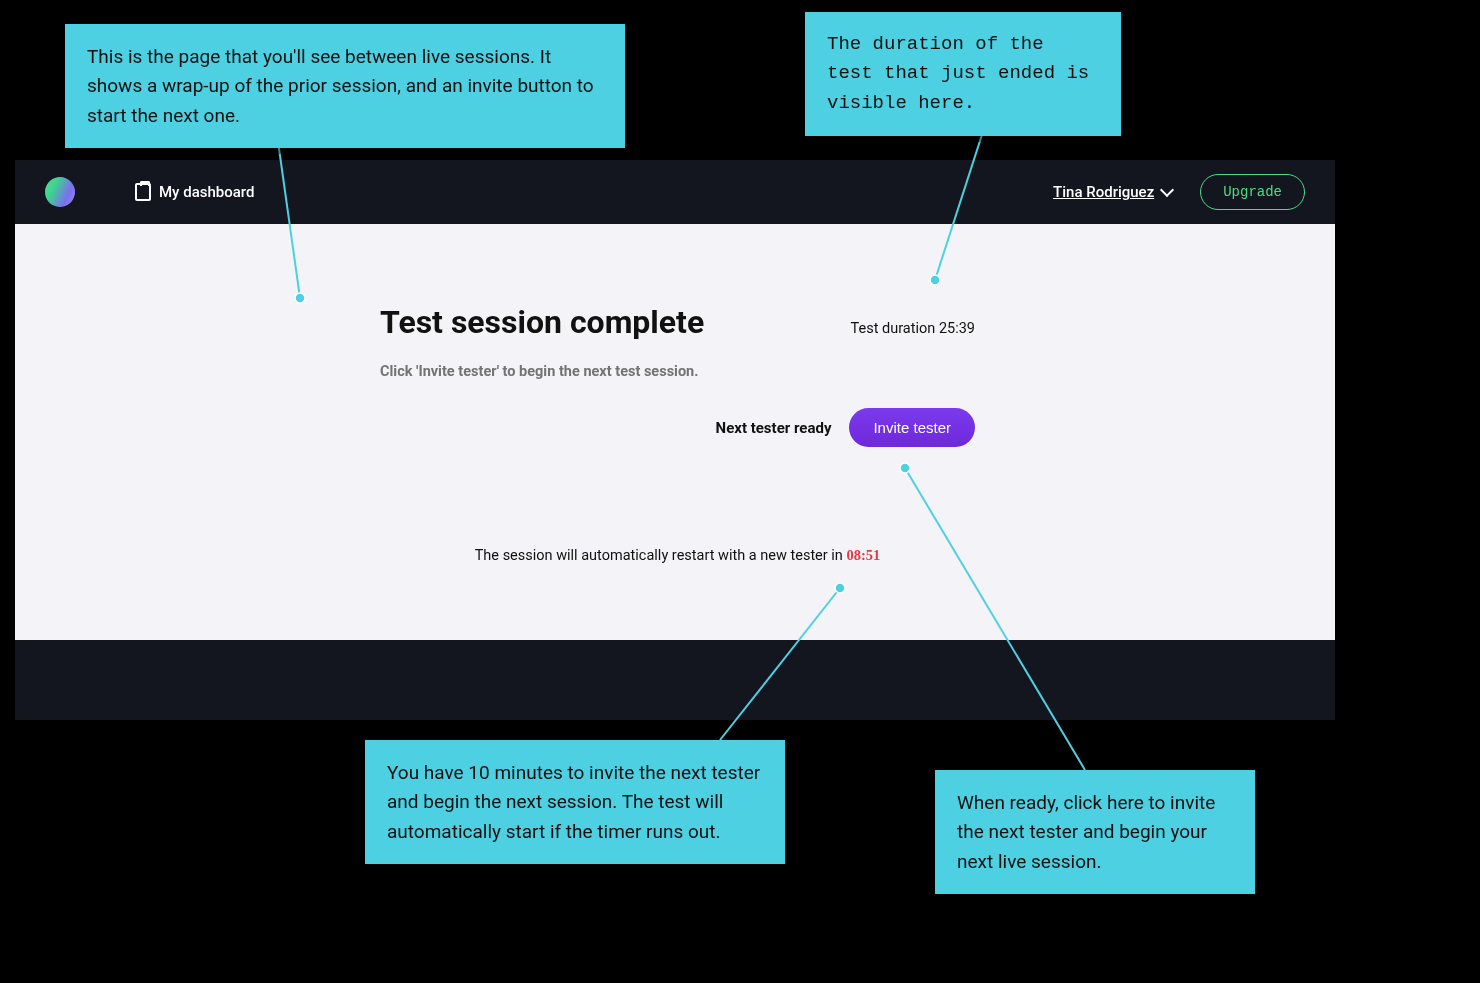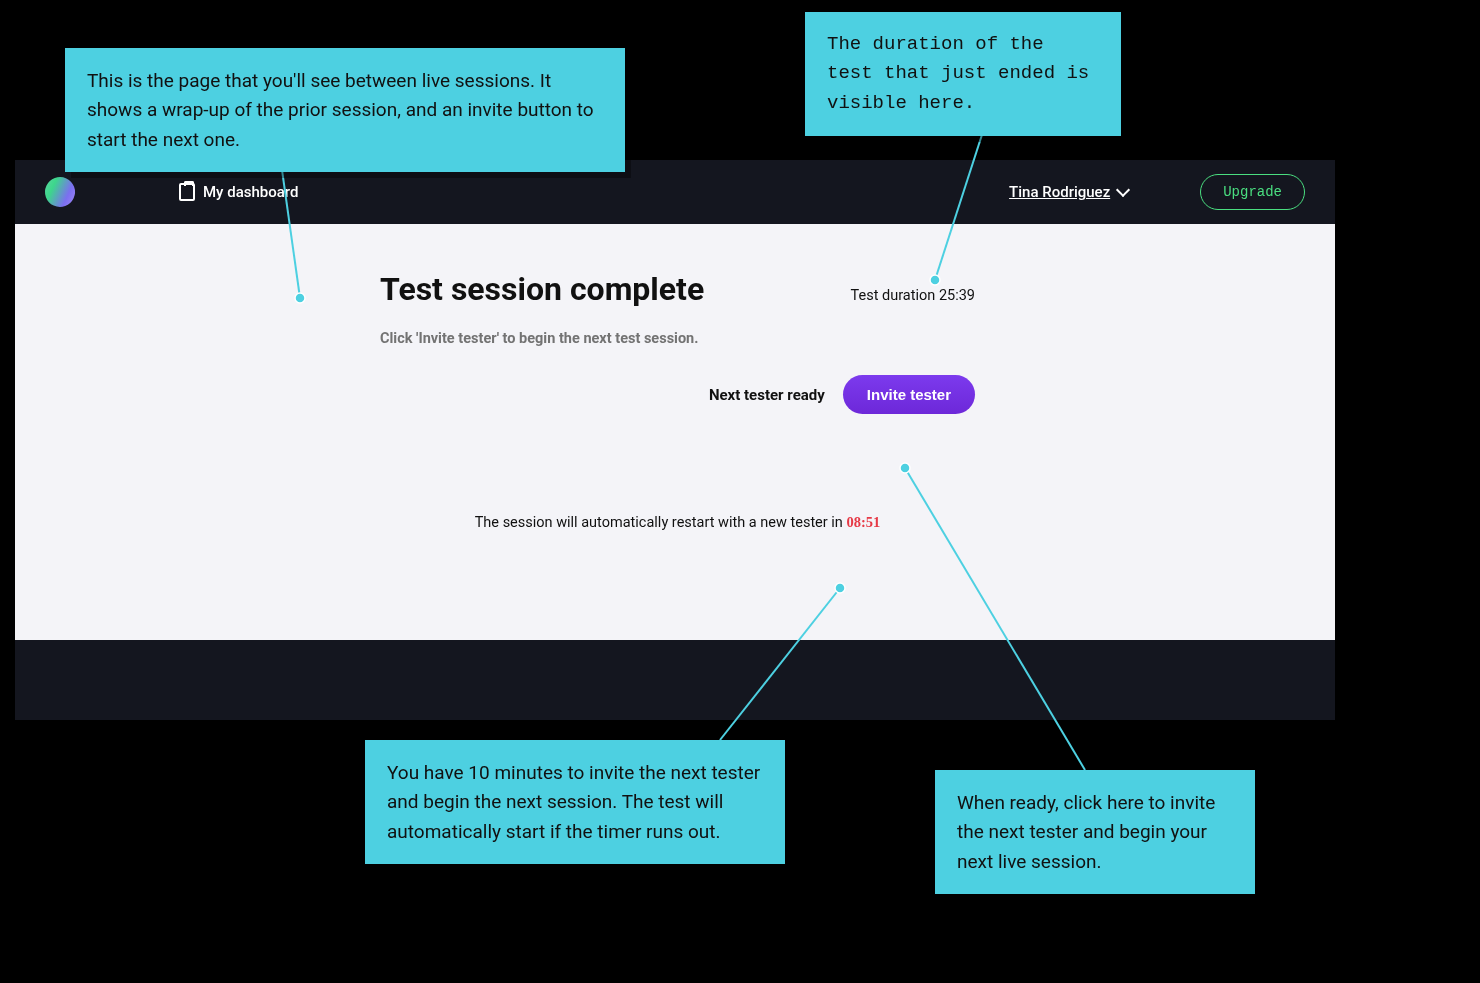--- a/index.html
+++ b/index.html
@@ -20,21 +20,20 @@
   background: #f4f4f8;
   box-shadow: 0 4px 20px rgba(0,0,0,0.3);
 }
 .topbar {
   background: #14161f;
   height: 64px;
   display: flex;
   align-items: center;
   padding: 0 30px;
   color: #fff;
-  gap: 44px;
 }
 .logo {
   width: 30px;
   height: 30px;
   border-radius: 50%;
   background: linear-gradient(135deg, #5fd9a0 0%, #3dd68c 30%, #7b6ff0 70%, #a389f4 100%);
   transform: rotate(-20deg);
   margin-right: 60px;
 }
 .dashboard-link {
@@ -99,20 +98,21 @@
 .inner {
   max-width: 600px;
   margin: 0 auto;
   padding-left: 5px;
 }
 .heading-row {
   display: flex;
   align-items: baseline;
   justify-content: space-between;
   margin-bottom: 22px;
+  margin-top: 33px;
 }
 .page-title {
   font-size: 32px;
   font-weight: 700;
   color: #111;
 }
 .duration-label {
   font-size: 14.5px;
   color: #111;
 }
@@ -139,21 +139,21 @@
   font-weight: 700;
   color: #111;
 }
 .invite-btn {
   background: #6d28d9;
   background: linear-gradient(180deg, #7c3aed, #6d28d9);
   color: #fff;
   border: none;
   padding: 11px 24px;
   font-size: 15px;
-  font-weight: 700;
+  font-weight: 400;
   border-radius: 999px;
   cursor: pointer;
 }
 .restart-line {
   text-align: center;
   font-size: 14.5px;
   color: #111;
   margin-top: 100px;
 }
 .restart-timer {
@@ -173,21 +173,21 @@
 .callout {
   position: absolute;
   background: #4dd0e1;
   color: #111;
   padding: 18px 22px;
   font-size: 19px;
   line-height: 1.55;
   box-shadow: 6px 6px 0 rgba(0,0,0,0.35);
   z-index: 50;
 }
-.callout-1 { top: 24px; left: 65px; width: 560px; margin-top: 24px; }
+.callout-1 { top: 24px; left: 65px; width: 560px; }
 .callout-2 { top: 12px; left: 805px; width: 316px; font-family: Liberation Mono, monospace; }
 .callout-3 { top: 740px; left: 365px; width: 420px; }
 .callout-4 { top: 770px; left: 935px; width: 320px; }
 svg.pointer { position: absolute; z-index: 40; pointer-events: none; }
 .dot { fill: #4dd0e1; stroke: #fff; stroke-width: 1.5; }
 .line { stroke: #4dd0e1; stroke-width: 2; fill: none; }
 </style>
 </head>
 <body>
 

